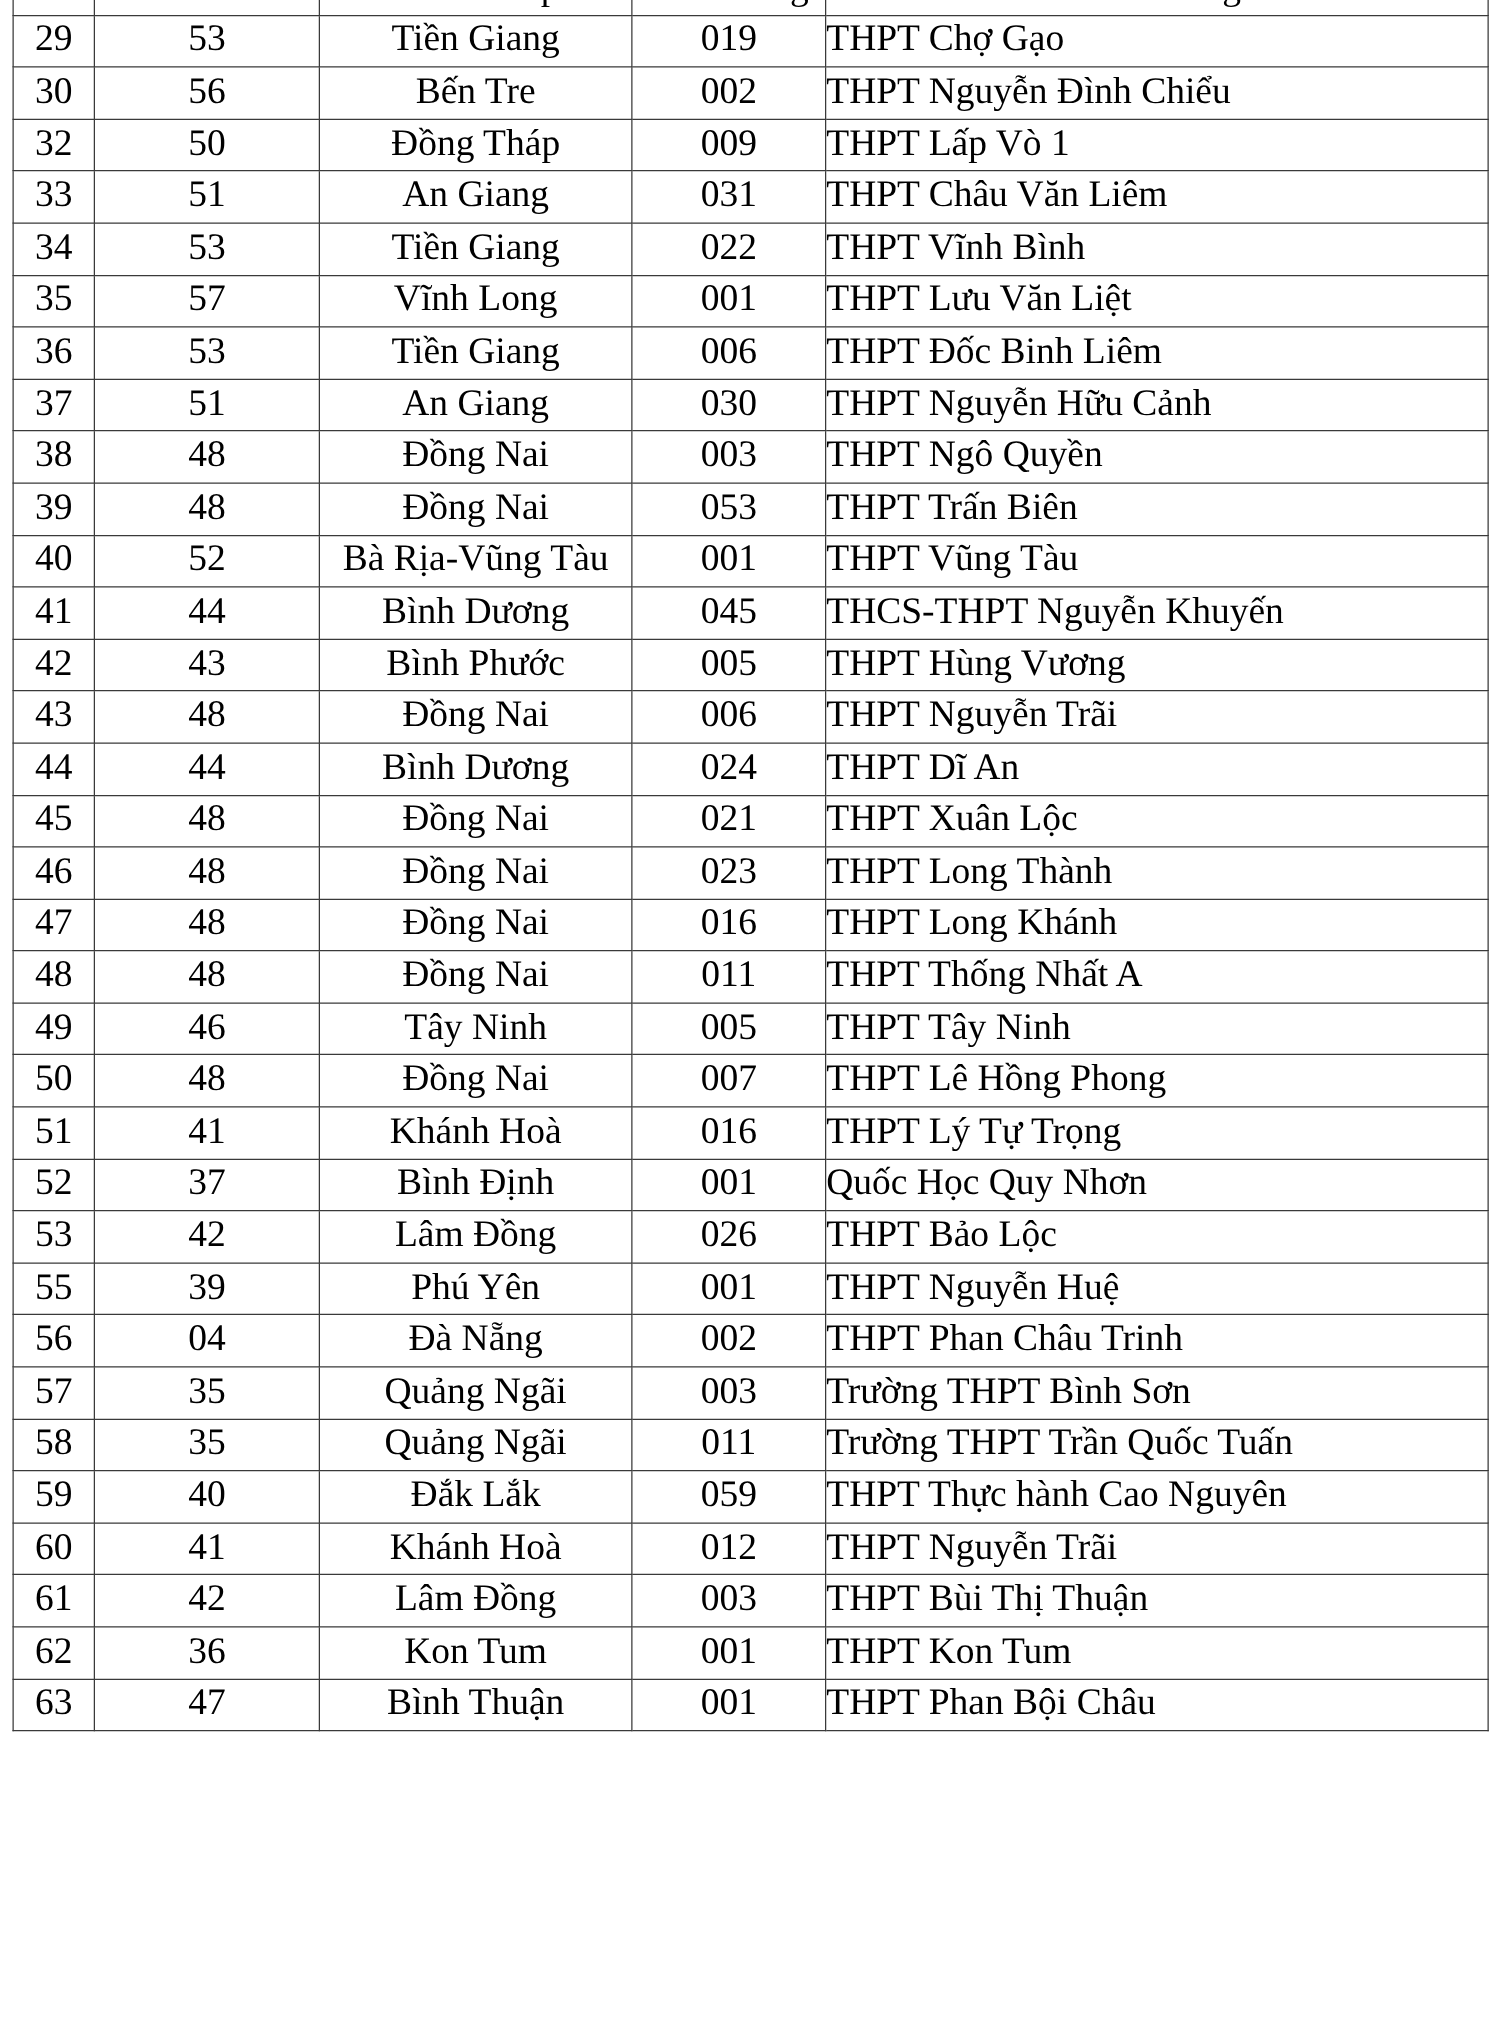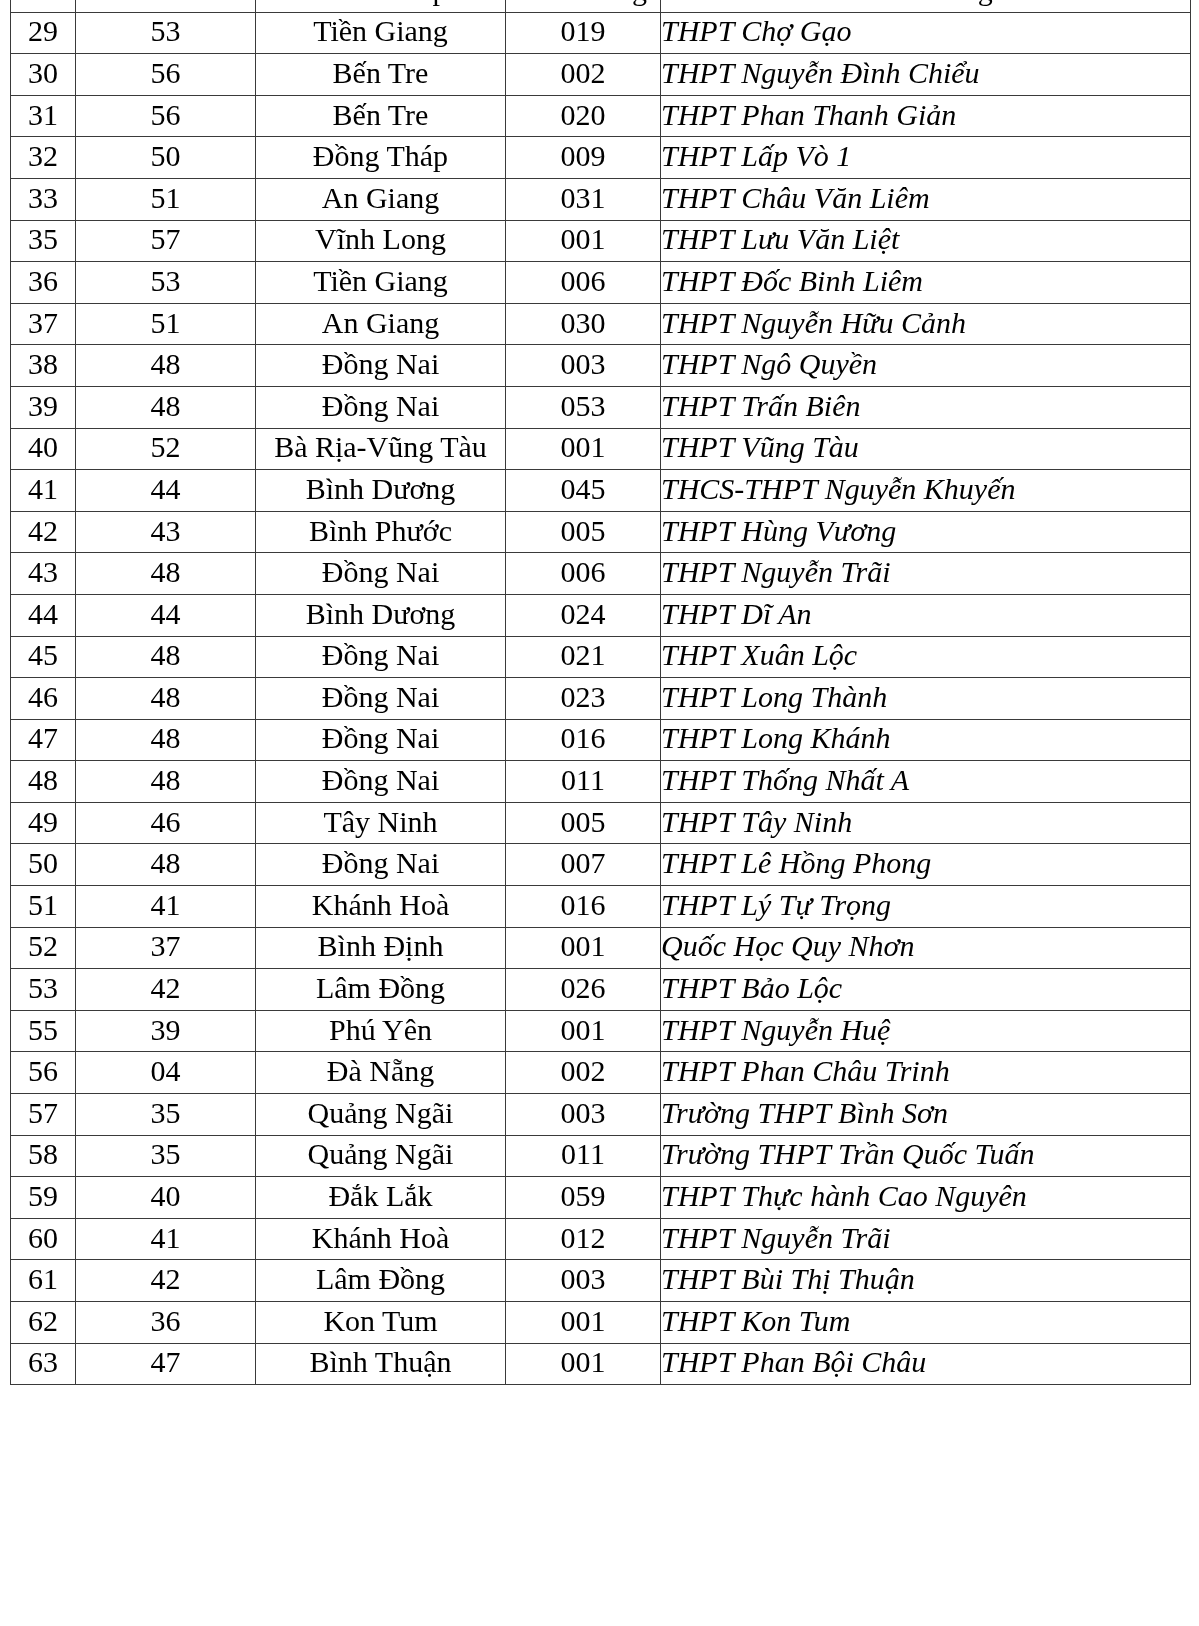--- a/index.html
+++ b/index.html
@@ -62,21 +62,20 @@
 
   td.stt,
   td.ma,
   td.tinh,
   td.matruong {
     text-align: center;
   }
   td.tenuong {
     text-align: left;
     padding-left: 12px;
-    font-style: italic;
   }
 
   thead th {
     text-align: center;
     font-weight: bold;
     height: 34px;
   }
 </style>
 </head>
 <body>
@@ -109,41 +108,41 @@
             <td class="tenuong">THPT Chợ Gạo</td>
           </tr>
           <tr>
             <td class="stt">30</td>
             <td class="ma">56</td>
             <td class="tinh">Bến Tre</td>
             <td class="matruong">002</td>
             <td class="tenuong">THPT Nguyễn Đình Chiểu</td>
           </tr>
           <tr>
-            <td class="stt">31</td>
-            <td class="ma">56</td>
-            <td class="tinh">Bến Tre</td>
-            <td class="matruong">020</td>
-            <td class="tenuong">THPT Phan Thanh Giản</td>
-          </tr>
-          <tr>
             <td class="stt">32</td>
             <td class="ma">50</td>
             <td class="tinh">Đồng Tháp</td>
             <td class="matruong">009</td>
             <td class="tenuong">THPT Lấp Vò 1</td>
           </tr>
           <tr>
             <td class="stt">33</td>
             <td class="ma">51</td>
             <td class="tinh">An Giang</td>
             <td class="matruong">031</td>
             <td class="tenuong">THPT Châu Văn Liêm</td>
           </tr>
           <tr>
+            <td class="stt">34</td>
+            <td class="ma">53</td>
+            <td class="tinh">Tiền Giang</td>
+            <td class="matruong">022</td>
+            <td class="tenuong">THPT Vĩnh Bình</td>
+          </tr>
+          <tr>
             <td class="stt">35</td>
             <td class="ma">57</td>
             <td class="tinh">Vĩnh Long</td>
             <td class="matruong">001</td>
             <td class="tenuong">THPT Lưu Văn Liệt</td>
           </tr>
           <tr>
             <td class="stt">36</td>
             <td class="ma">53</td>
             <td class="tinh">Tiền Giang</td>

